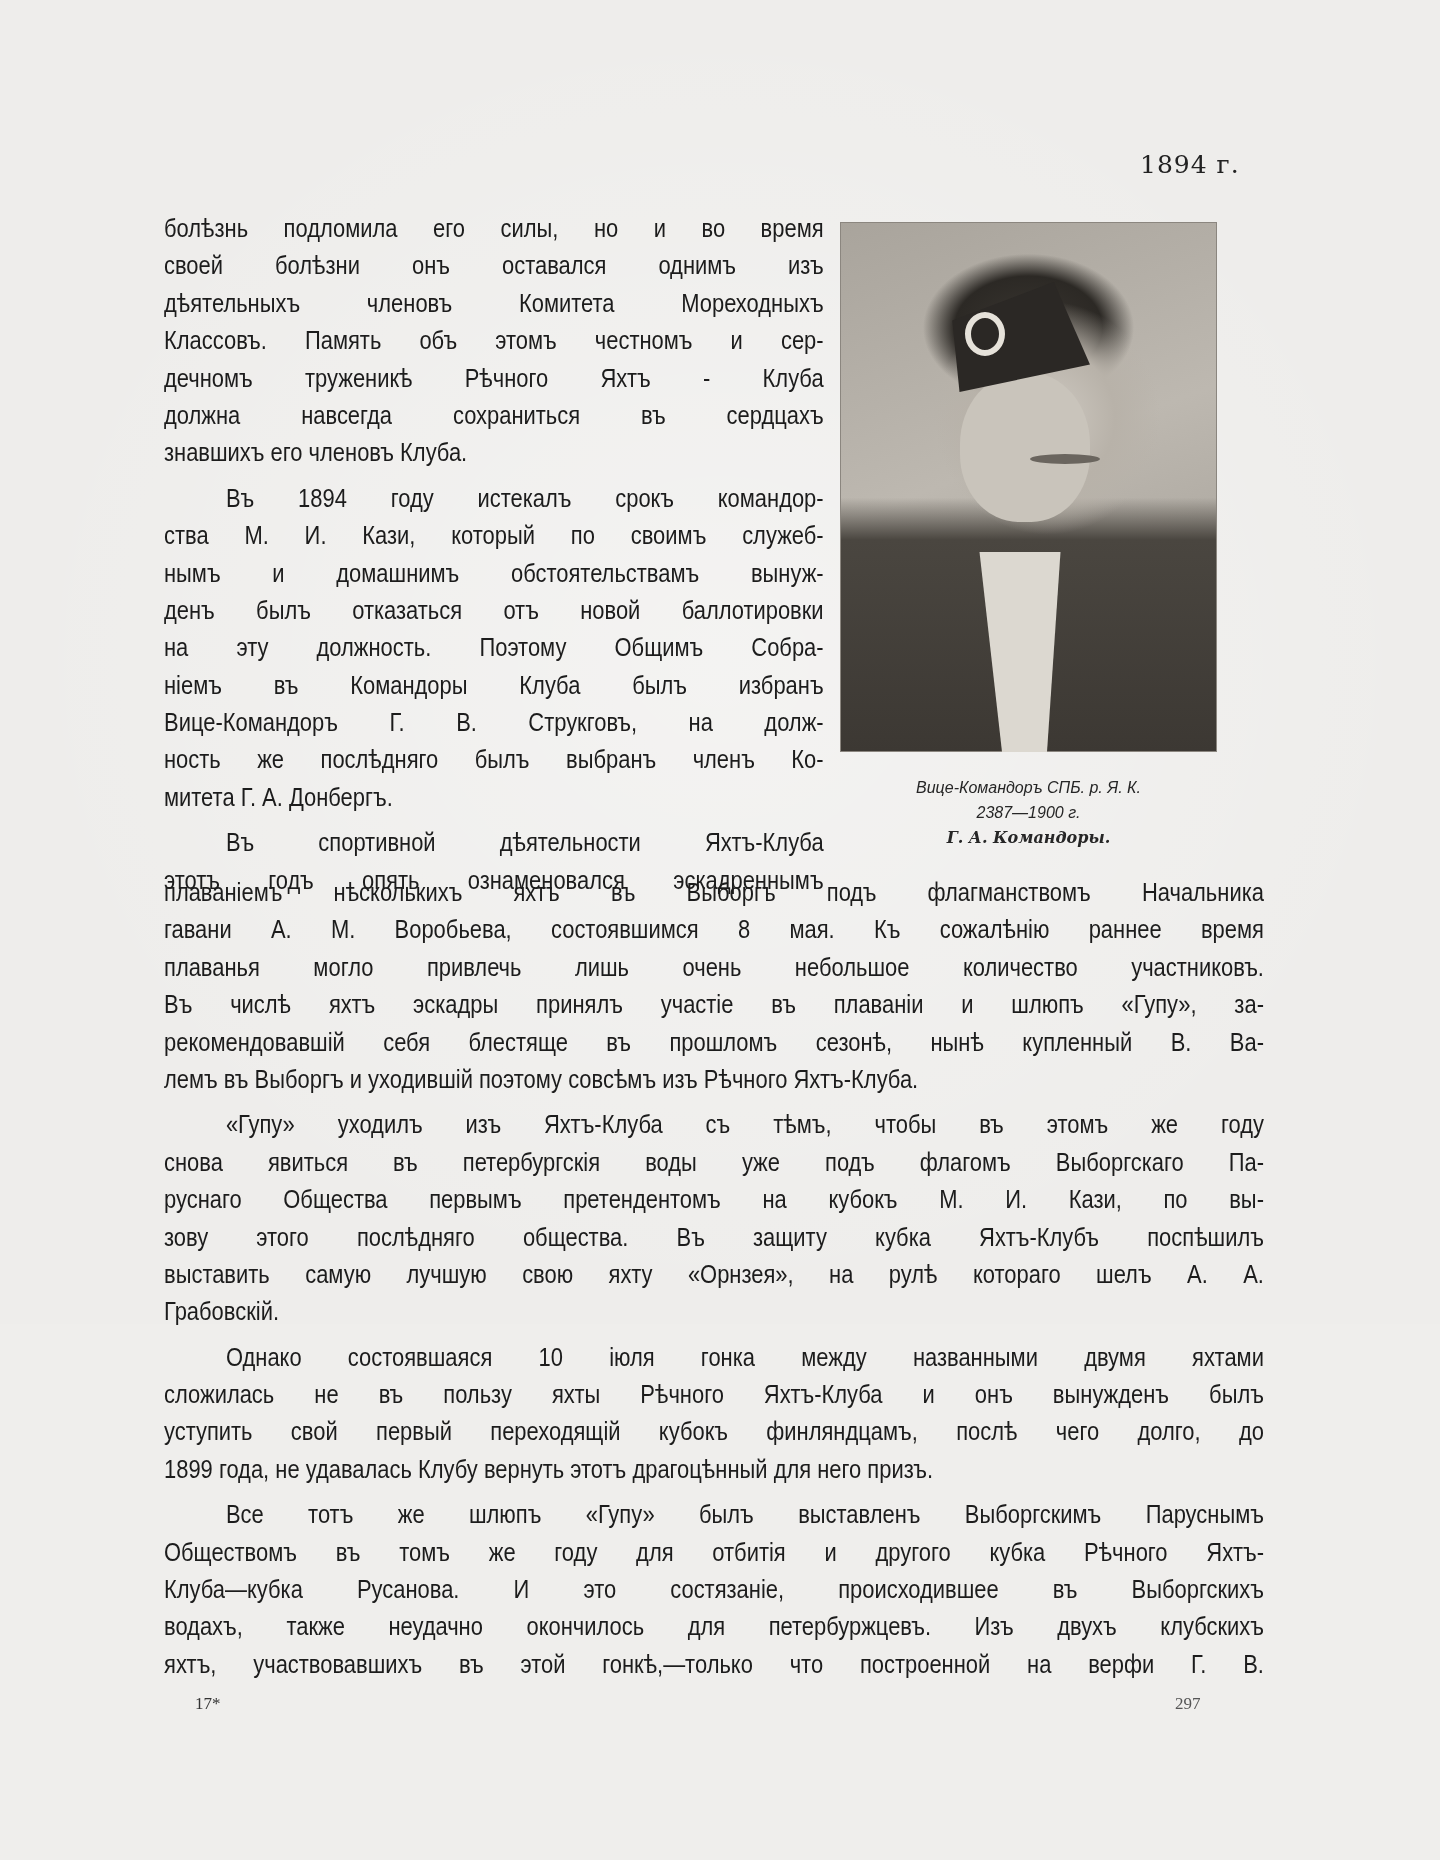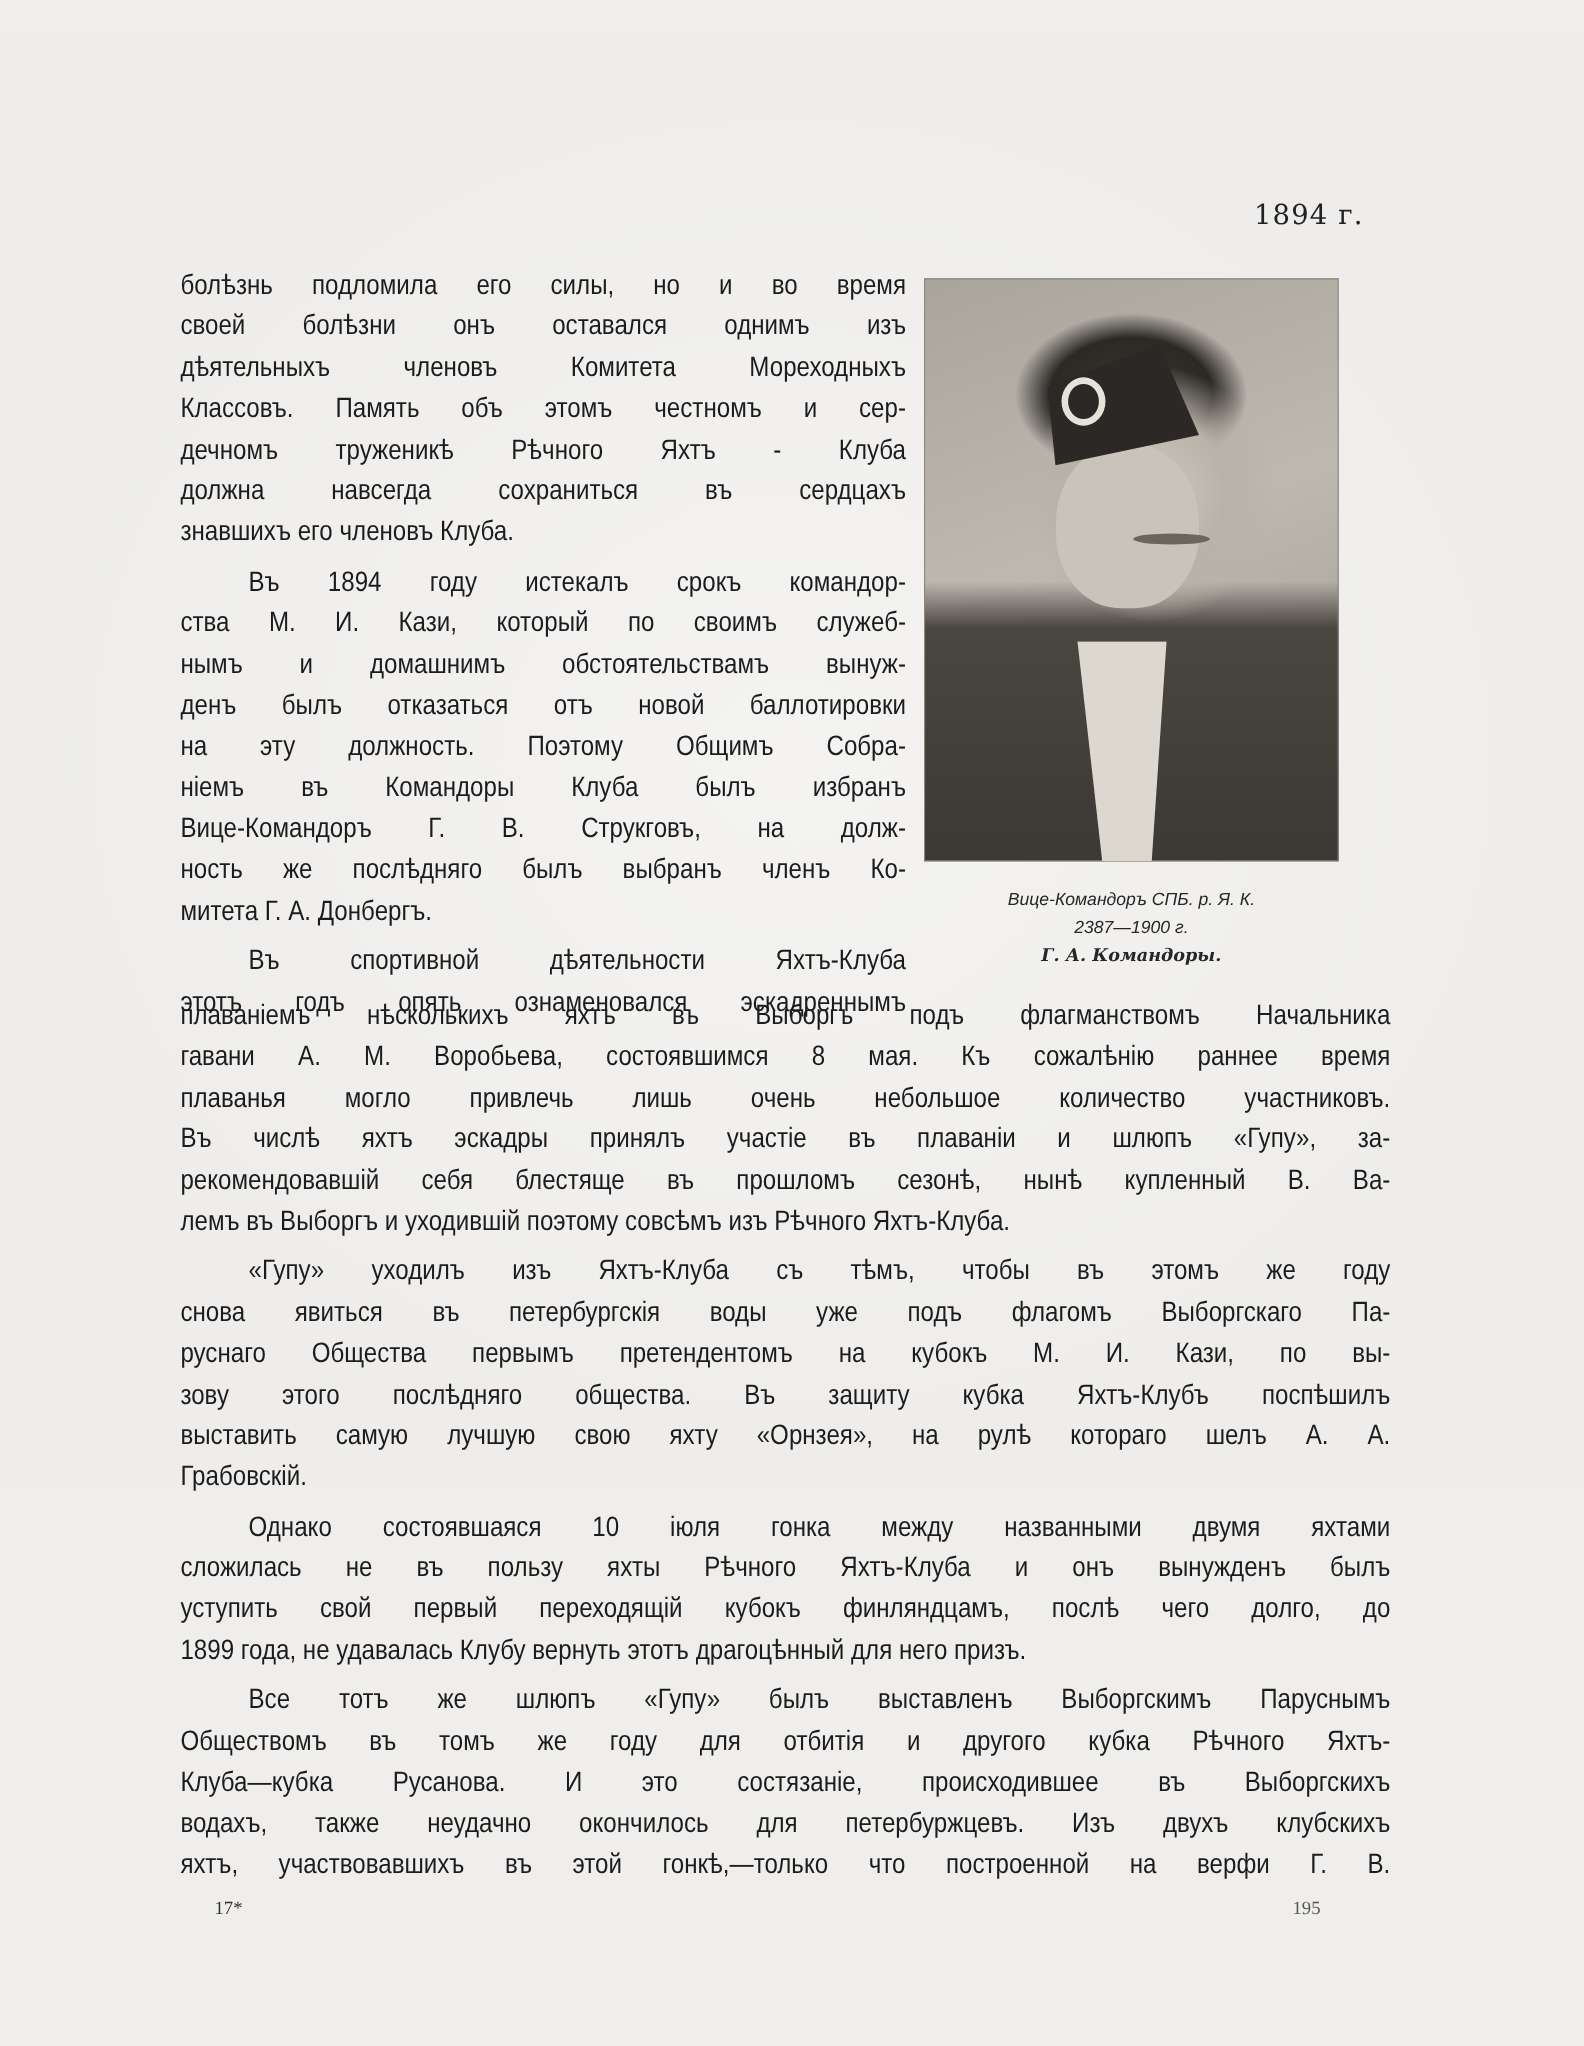--- a/index.html
+++ b/index.html
@@ -15,21 +15,20 @@
       font-family: "Liberation Sans Narrow", "Liberation Sans", sans-serif;
       color: #1e1e1e;
     }
     .page {
       position: absolute;
       left: 0; top: 0;
       width: 1440px; height: 1324px;
       background:
         radial-gradient(ellipse at 50% 50%, rgba(255,255,255,0.35), rgba(0,0,0,0) 70%),
         #eeedeb;
-      margin-top: 31px;
     }
     .running-head {
       position: absolute;
       left: 1140px;
       top: 150px;
       font-family: "DejaVu Serif", serif;
       font-size: 25px;
       letter-spacing: 1px;
       color: #222;
     }
@@ -229,15 +228,15 @@
     <span class="line last">1899 года, не удавалась Клубу вернуть этотъ драгоцѣнный для него призъ.</span>
     <div class="para-gap"></div>
     <span class="line indent">Все тотъ же шлюпъ «Гупу» былъ выставленъ Выборгскимъ Паруснымъ</span>
     <span class="line">Обществомъ въ томъ же году для отбитiя и другого кубка Рѣчного Яхтъ-</span>
     <span class="line">Клуба—кубка Русанова. И это состязанiе, происходившее въ Выборгскихъ</span>
     <span class="line">водахъ, также неудачно окончилось для петербуржцевъ. Изъ двухъ клубскихъ</span>
     <span class="line">яхтъ, участвовавшихъ въ этой гонкѣ,—только что построенной на верфи Г. В.</span>
   </div>
 
   <div class="footer-sig">17*</div>
-  <div class="footer-page">195</div>
+  <div class="footer-page">297</div>
 
 </div>
 
 </body></html>

